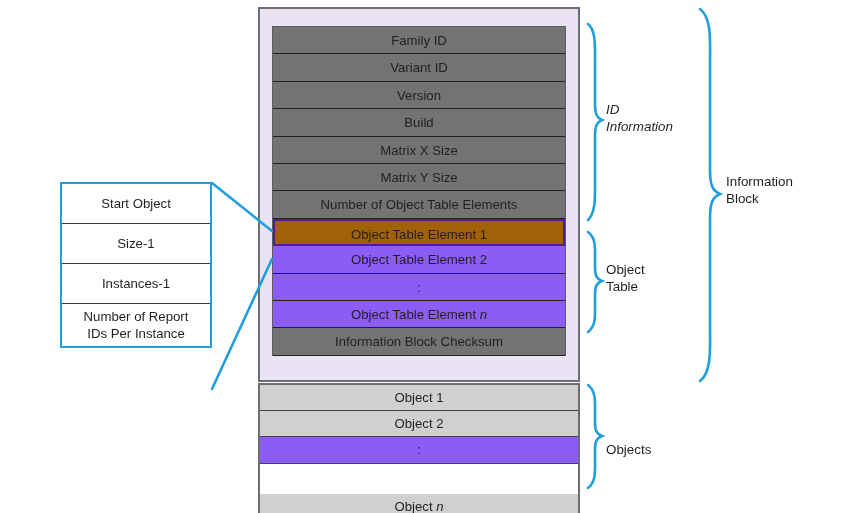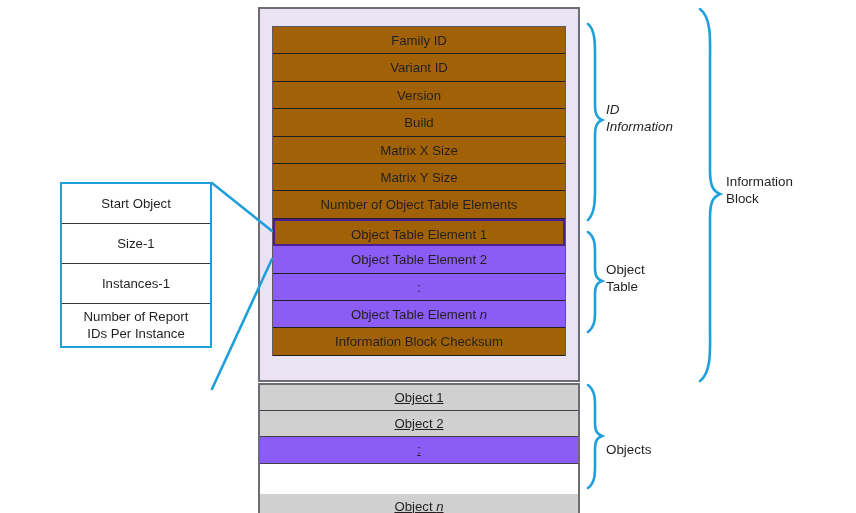--- a/index.html
+++ b/index.html
@@ -46,21 +46,21 @@
     position: relative;
     height: 27.4px;
     line-height: 27.4px;
     text-align: center;
     font-size: 13.2px;
     box-sizing: border-box;
     border-bottom: 1.5px solid #222023;
     white-space: nowrap;
     overflow: hidden;
   }
-  .row.lav { background: #a16207; }
+  .row.lav { background: #737373; }
   .row.white { background: #8b5cf6; }
   .row.gray { background: #d0d0d0; }
   .row.highlight {
     border: 2px solid #4c1d95;
     background: #a16207;
     z-index: 6;
   }
   .row .ital { font-style: italic; }
   .row.dots {
     font-size: 13px;
@@ -74,21 +74,20 @@
     top: 383px;
     width: 322px;
     box-sizing: border-box;
     border: 2px solid #6f6d74;
     border-bottom: none;
   }
   .objects-table .row {
     height: 26.2px;
     line-height: 26.2px;
     border-bottom: 1.8px solid #444146;
-    text-decoration: underline;
   }
   .objects-table .row:last-child { border-bottom: 2px solid #6f6d74; margin-top: 30px; }
 
   
   .callout {
     position: absolute;
     left: 60px;
     top: 182px;
     width: 152px;
     box-sizing: border-box;

